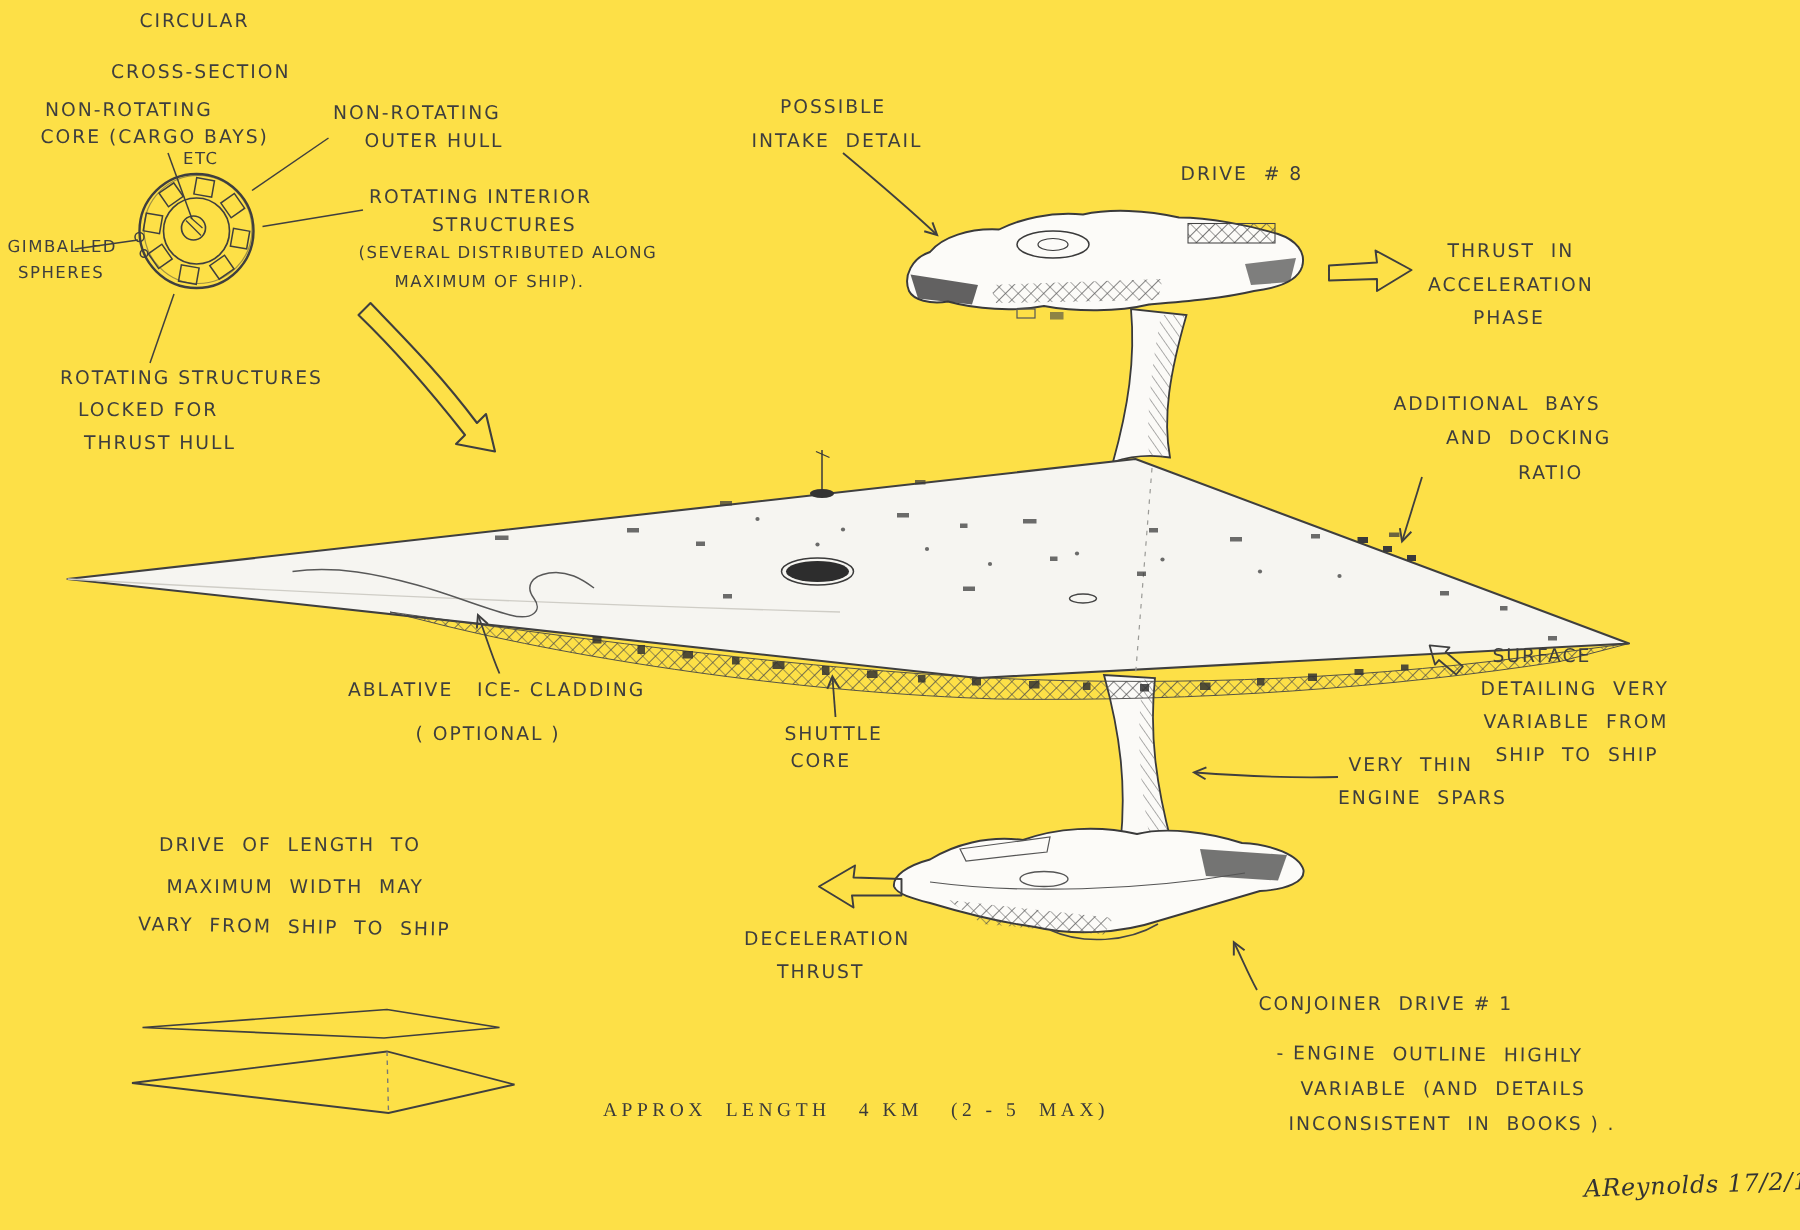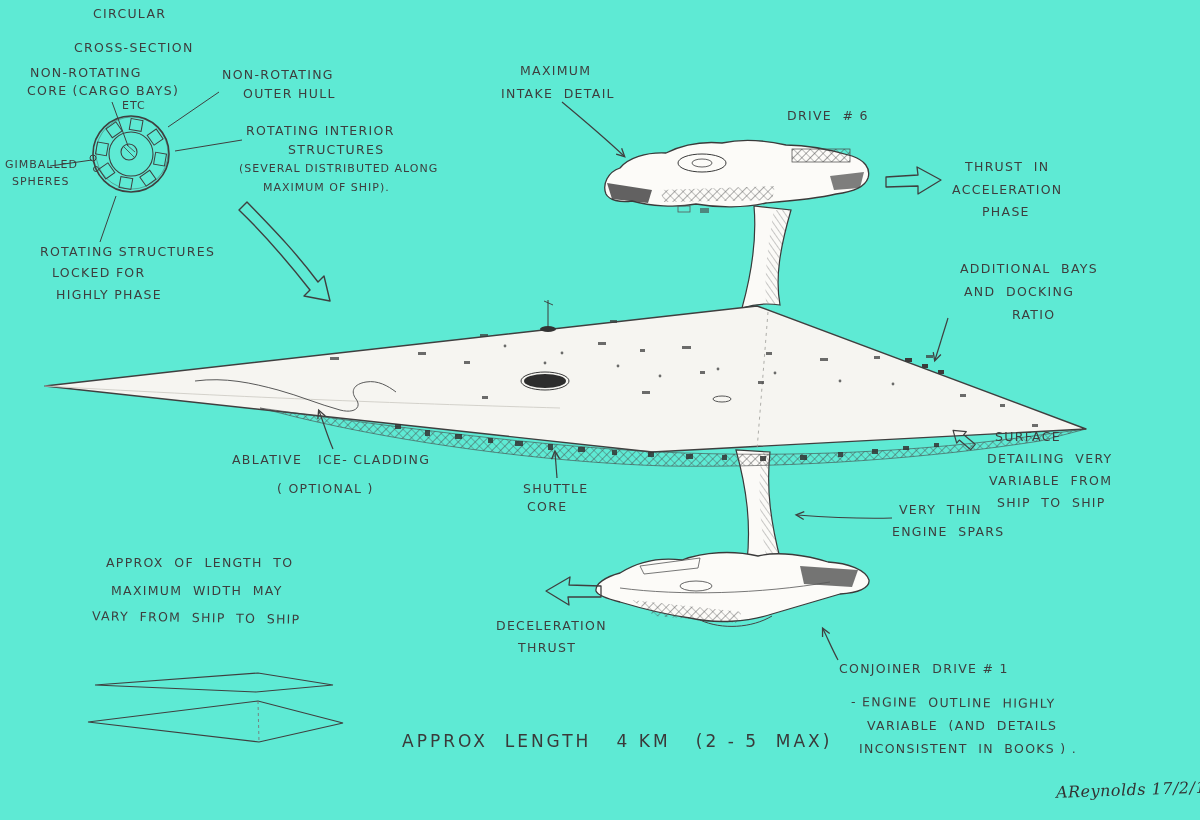--- a/index.html
+++ b/index.html
@@ -6,31 +6,31 @@
   .sheet{
     position:relative;width:1200px;height:820px;margin:0 auto;
     background:#fbfbf8;overflow:hidden;
     font-family:"DejaVu Sans",sans-serif;
   }
   .hw{
     position:absolute;color:#3e3e3e;font-size:12.5px;letter-spacing:1.3px;
     white-space:pre;font-weight:400;line-height:1;
   }
   .hw-sm{font-size:11px;letter-spacing:1px;}
-  .hw-lg{font-size:17px;letter-spacing:3px;color:#3a3a3a;}
+  .hw-lg{font-size:13px;letter-spacing:3px;color:#3a3a3a;font-family:Liberation Serif, serif;}
   .hw-sig{
     font-family:"DejaVu Serif",serif;font-style:italic;font-size:16px;
     letter-spacing:.5px;color:#333;transform:rotate(-2deg);
   }
   svg{position:absolute;left:0;top:0;}
 </style>
 </head>
 <body>
 
-<div class="sheet" style="background: #5eead4; color: rgb(62, 62, 62);">
+<div class="sheet" style="background: #fde047; color: rgb(62, 62, 62);">
 
   <svg width="1200" height="820" viewBox="0 0 1200 820">
     <defs>
       <pattern id="xh" width="6" height="6" patternUnits="userSpaceOnUse" patternTransform="rotate(45)">
         <line x1="0" y1="0" x2="0" y2="6" stroke="#4a4a4a" stroke-width="1"></line>
         <line x1="0" y1="0" x2="6" y2="0" stroke="#4a4a4a" stroke-width="0.7"></line>
       </pattern>
       <pattern id="h1" width="5" height="5" patternUnits="userSpaceOnUse" patternTransform="rotate(-35)">
         <line x1="0" y1="0" x2="0" y2="5" stroke="#6a6a6a" stroke-width="0.9"></line>
       </pattern>
@@ -227,32 +227,32 @@
   <span class="hw" style="left:246px;top:125px">ROTATING INTERIOR</span>
   <span class="hw" style="left:288px;top:144px">STRUCTURES</span>
   <span class="hw hw-sm" style="left:239px;top:163px">(SEVERAL DISTRIBUTED ALONG</span>
   <span class="hw hw-sm" style="left:263px;top:182px">MAXIMUM OF SHIP).</span>
 
   <span class="hw hw-sm" style="left:5px;top:159px">GIMBALLED</span>
   <span class="hw hw-sm" style="left:12px;top:176px">SPHERES</span>
 
   <span class="hw" style="left:40px;top:246px">ROTATING STRUCTURES</span>
   <span class="hw" style="left:52px;top:267px">LOCKED FOR</span>
-  <span class="hw" style="left:56px;top:289px">HIGHLY PHASE</span>
-
-  <span class="hw" style="left:520px;top:65px">MAXIMUM</span>
+  <span class="hw" style="left:56px;top:289px">THRUST HULL</span>
+
+  <span class="hw" style="left:520px;top:65px">POSSIBLE</span>
   <span class="hw" style="left:501px;top:88px">INTAKE  DETAIL</span>
 
-  <span class="hw" style="left:787px;top:110px">DRIVE  # 6</span>
+  <span class="hw" style="left:787px;top:110px">DRIVE  # 8</span>
 
   <span class="hw" style="left:965px;top:161px">THRUST  IN</span>
   <span class="hw" style="left:952px;top:184px">ACCELERATION</span>
   <span class="hw" style="left:982px;top:206px">PHASE</span>
 
-  <span class="hw" style="left:960px;top:263px">ADDITIONAL  BAYS</span>
+  <span class="hw" style="left:929px;top:263px">ADDITIONAL  BAYS</span>
   <span class="hw" style="left:964px;top:286px">AND  DOCKING</span>
   <span class="hw" style="left:1012px;top:309px">RATIO</span>
 
   <span class="hw" style="left:232px;top:454px">ABLATIVE   ICE- CLADDING</span>
   <span class="hw" style="left:277px;top:483px">( OPTIONAL )</span>
 
   <span class="hw" style="left:523px;top:483px">SHUTTLE</span>
   <span class="hw" style="left:527px;top:501px">CORE</span>
 
   <span class="hw" style="left:995px;top:431px">SURFACE</span>
@@ -264,21 +264,21 @@
   <span class="hw" style="left:892px;top:526px">ENGINE  SPARS</span>
 
   <span class="hw" style="left:496px;top:620px">DECELERATION</span>
   <span class="hw" style="left:518px;top:642px">THRUST</span>
 
   <span class="hw" style="left:839px;top:663px">CONJOINER  DRIVE # 1</span>
   <span class="hw" style="left:851px;top:697px;transform:rotate(0.5deg)">- ENGINE  OUTLINE  HIGHLY</span>
   <span class="hw" style="left:867px;top:720px">VARIABLE  (AND  DETAILS</span>
   <span class="hw" style="left:859px;top:743px">INCONSISTENT  IN  BOOKS ) .</span>
 
-  <span class="hw" style="left:106px;top:557px">APPROX  OF  LENGTH  TO</span>
+  <span class="hw" style="left:106px;top:557px">DRIVE  OF  LENGTH  TO</span>
   <span class="hw" style="left:111px;top:585px">MAXIMUM  WIDTH  MAY</span>
   <span class="hw" style="left:92px;top:612px;transform:rotate(1deg)">VARY  FROM  SHIP  TO  SHIP</span>
 
   <span class="hw hw-lg" style="left:402px;top:733px">APPROX  LENGTH   4 KM   (2 - 5  MAX)</span>
 
   <span class="hw hw-sig" style="left:1056px;top:782px">AReynolds 17/2/11</span>
 
 </div>
 
 </body></html>

